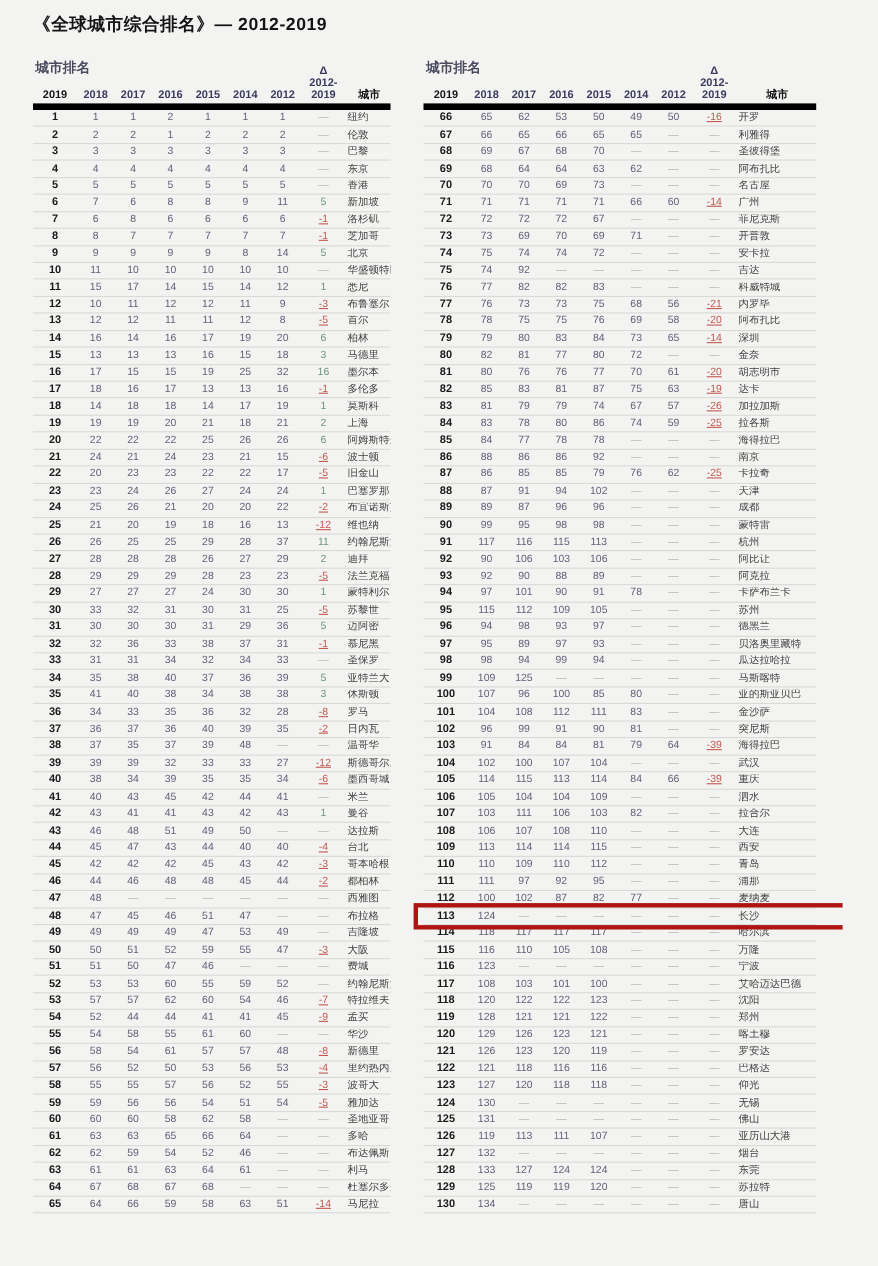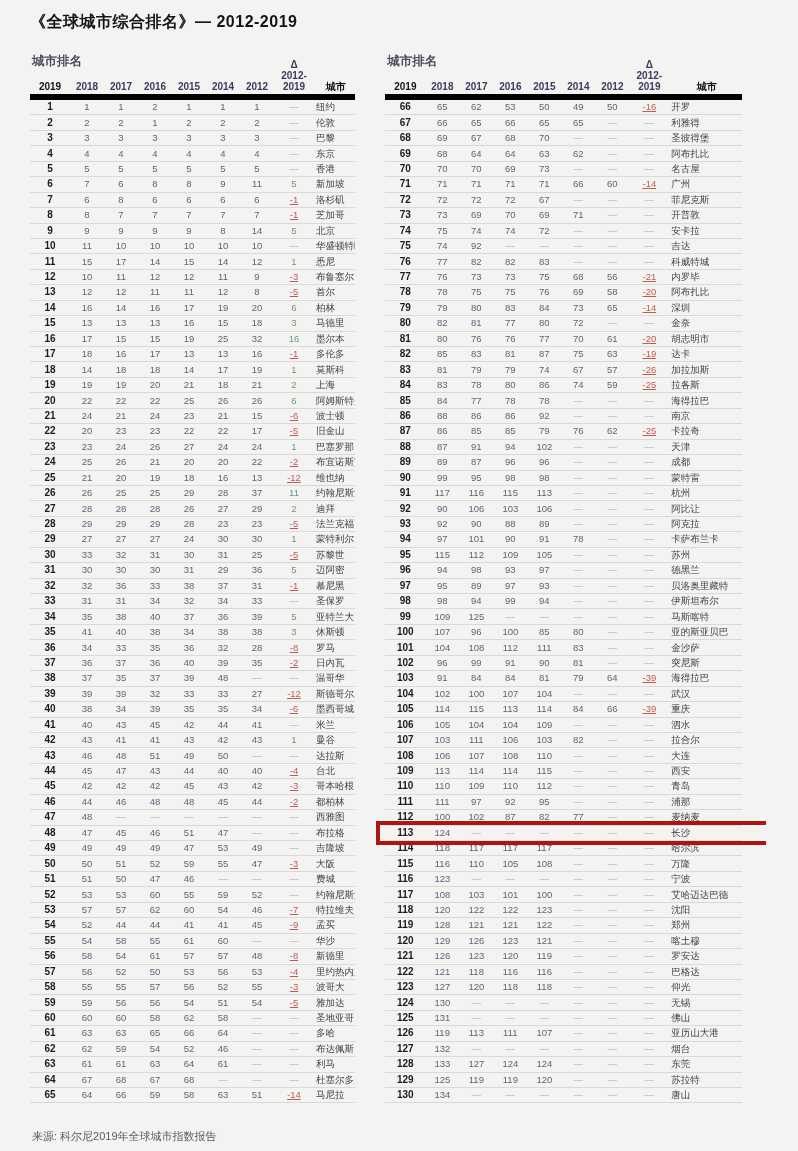--- a/index.html
+++ b/index.html
@@ -1160,21 +1160,21 @@
   </div>
           <div class="row">
     <div class="cell rank">98</div>
     <div class="cell">98</div>
     <div class="cell">94</div>
     <div class="cell">99</div>
     <div class="cell">94</div>
     <div class="cell dash">—</div>
     <div class="cell dash">—</div>
     <div class="cell delta dash">—</div>
-    <div class="cell city">伊斯坦布尔</div>
+    <div class="cell city">瓜达拉哈拉</div>
   </div>
           <div class="row">
     <div class="cell rank">99</div>
     <div class="cell">109</div>
     <div class="cell">125</div>
     <div class="cell dash">—</div>
     <div class="cell dash">—</div>
     <div class="cell dash">—</div>
     <div class="cell dash">—</div>
     <div class="cell delta dash">—</div>
@@ -1520,14 +1520,13 @@
     <div class="cell dash">—</div>
     <div class="cell dash">—</div>
     <div class="cell delta dash">—</div>
     <div class="cell city">唐山</div>
   </div>
         </div>
     </div>
 
   </div>
 
-  <div class="source">来源: 科尔尼2019年全球城市指数报告</div>
 </div>
 
 </body></html>

